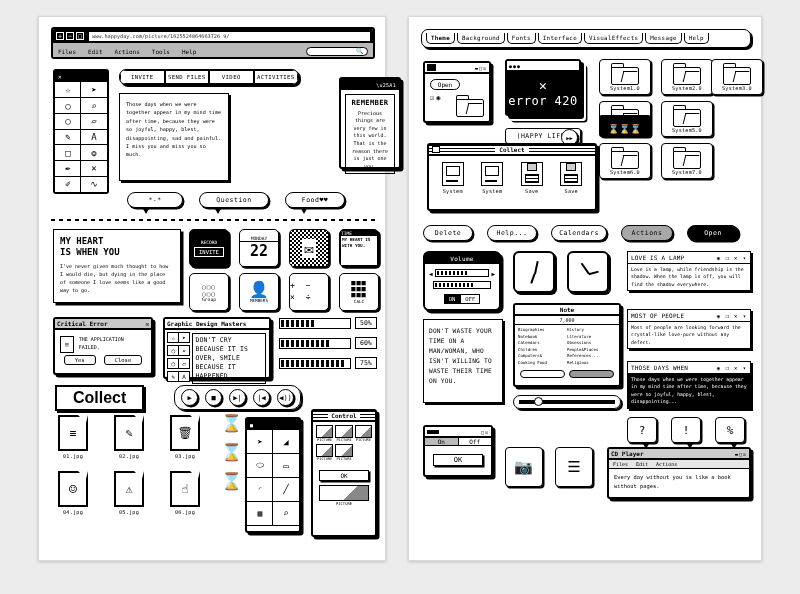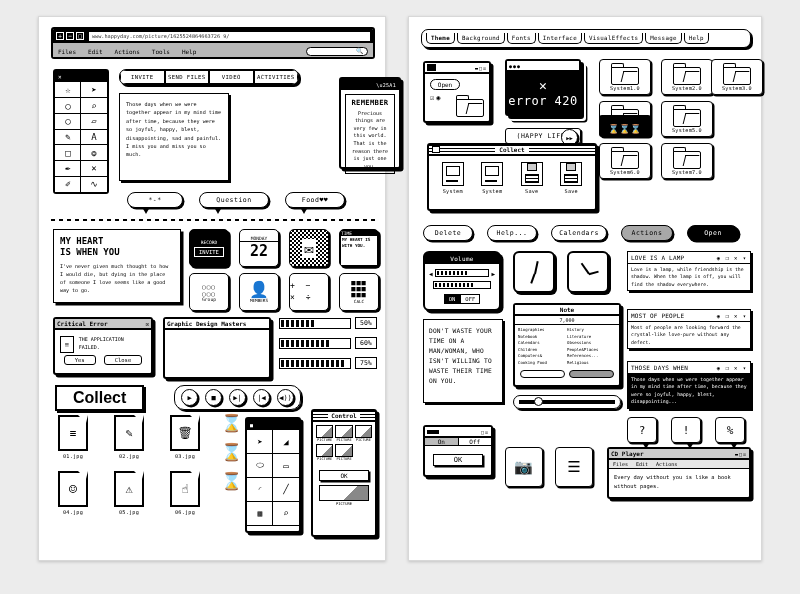--- a/index.html
+++ b/index.html
@@ -289,20 +289,33 @@
     <div style="display:flex;gap:8px;justify-content:center;">
       <div style="border:1.4px solid #000;border-radius:3px;font-size:5.5px;padding:1px 10px;">Yes</div>
       <div style="border:1.4px solid #000;border-radius:3px;font-size:5.5px;padding:1px 10px;">Close</div>
     </div>
   </div>
 
   <div class="win" style="position:absolute;left:124px;top:300px;width:108px;height:62px;box-shadow:2.5px 2.5px 0 #000;">
     <div class="tbar-lt">
       <span>Graphic Design Masters</span>
     </div>
+    <div style="display:flex;padding:3px;gap:3px;">
+      <div style="display:grid;grid-template-columns:1fr 1fr;">
+        <div class="tcell" style="height:11px;width:12px;font-size:6px;">☆</div>
+        <div class="tcell" style="height:11px;width:12px;font-size:6px;">➤</div>
+        <div class="tcell" style="height:11px;width:12px;font-size:6px;">◯</div>
+        <div class="tcell" style="height:11px;width:12px;font-size:6px;">⌕</div>
+        <div class="tcell" style="height:11px;width:12px;font-size:6px;">◯</div>
+        <div class="tcell" style="height:11px;width:12px;font-size:6px;">▱</div>
+        <div class="tcell" style="height:11px;width:12px;font-size:6px;">✎</div>
+        <div class="tcell" style="height:11px;width:12px;font-size:6px;">A</div>
+      </div>
+      <div style="flex:1;border:1.4px solid #000;font-size:6.4px;line-height:9px;padding:2px;letter-spacing:.2px;">DON'T CRY BECAUSE IT IS OVER, SMILE BECAUSE IT HAPPENED.</div>
+    </div>
   </div>
 
   <div style="position:absolute;left:240px;top:300px;display:flex;flex-direction:column;gap:8px;">
     <div class="prog">
       <div class="progbar">
           <div class="progfill" style="width:50%"></div>
         </div>
       <div class="progpct">50%</div>
     </div>
     <div class="prog">

